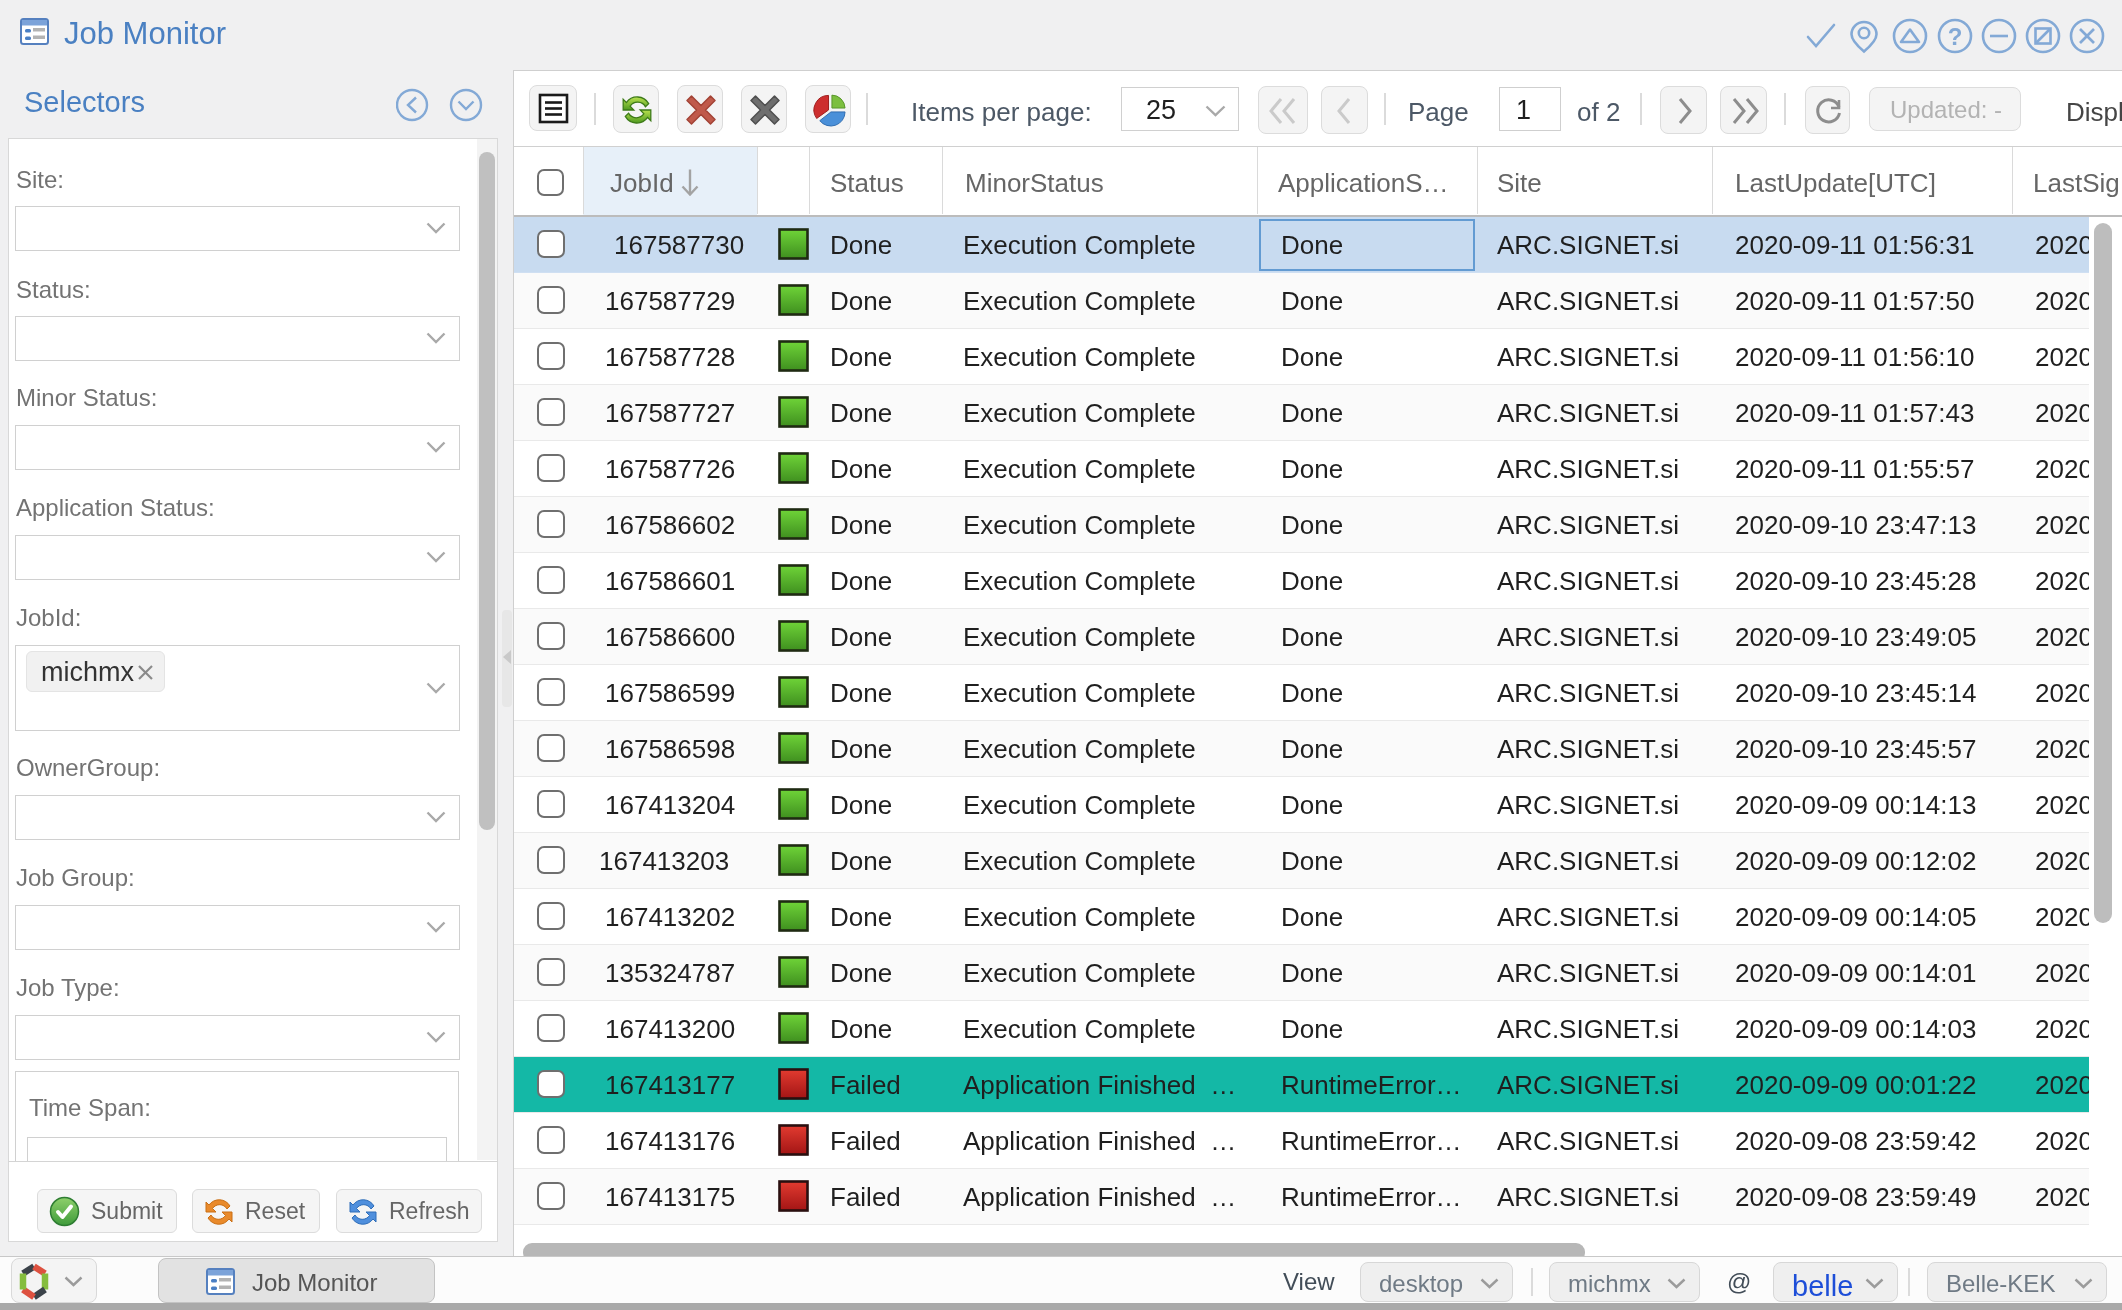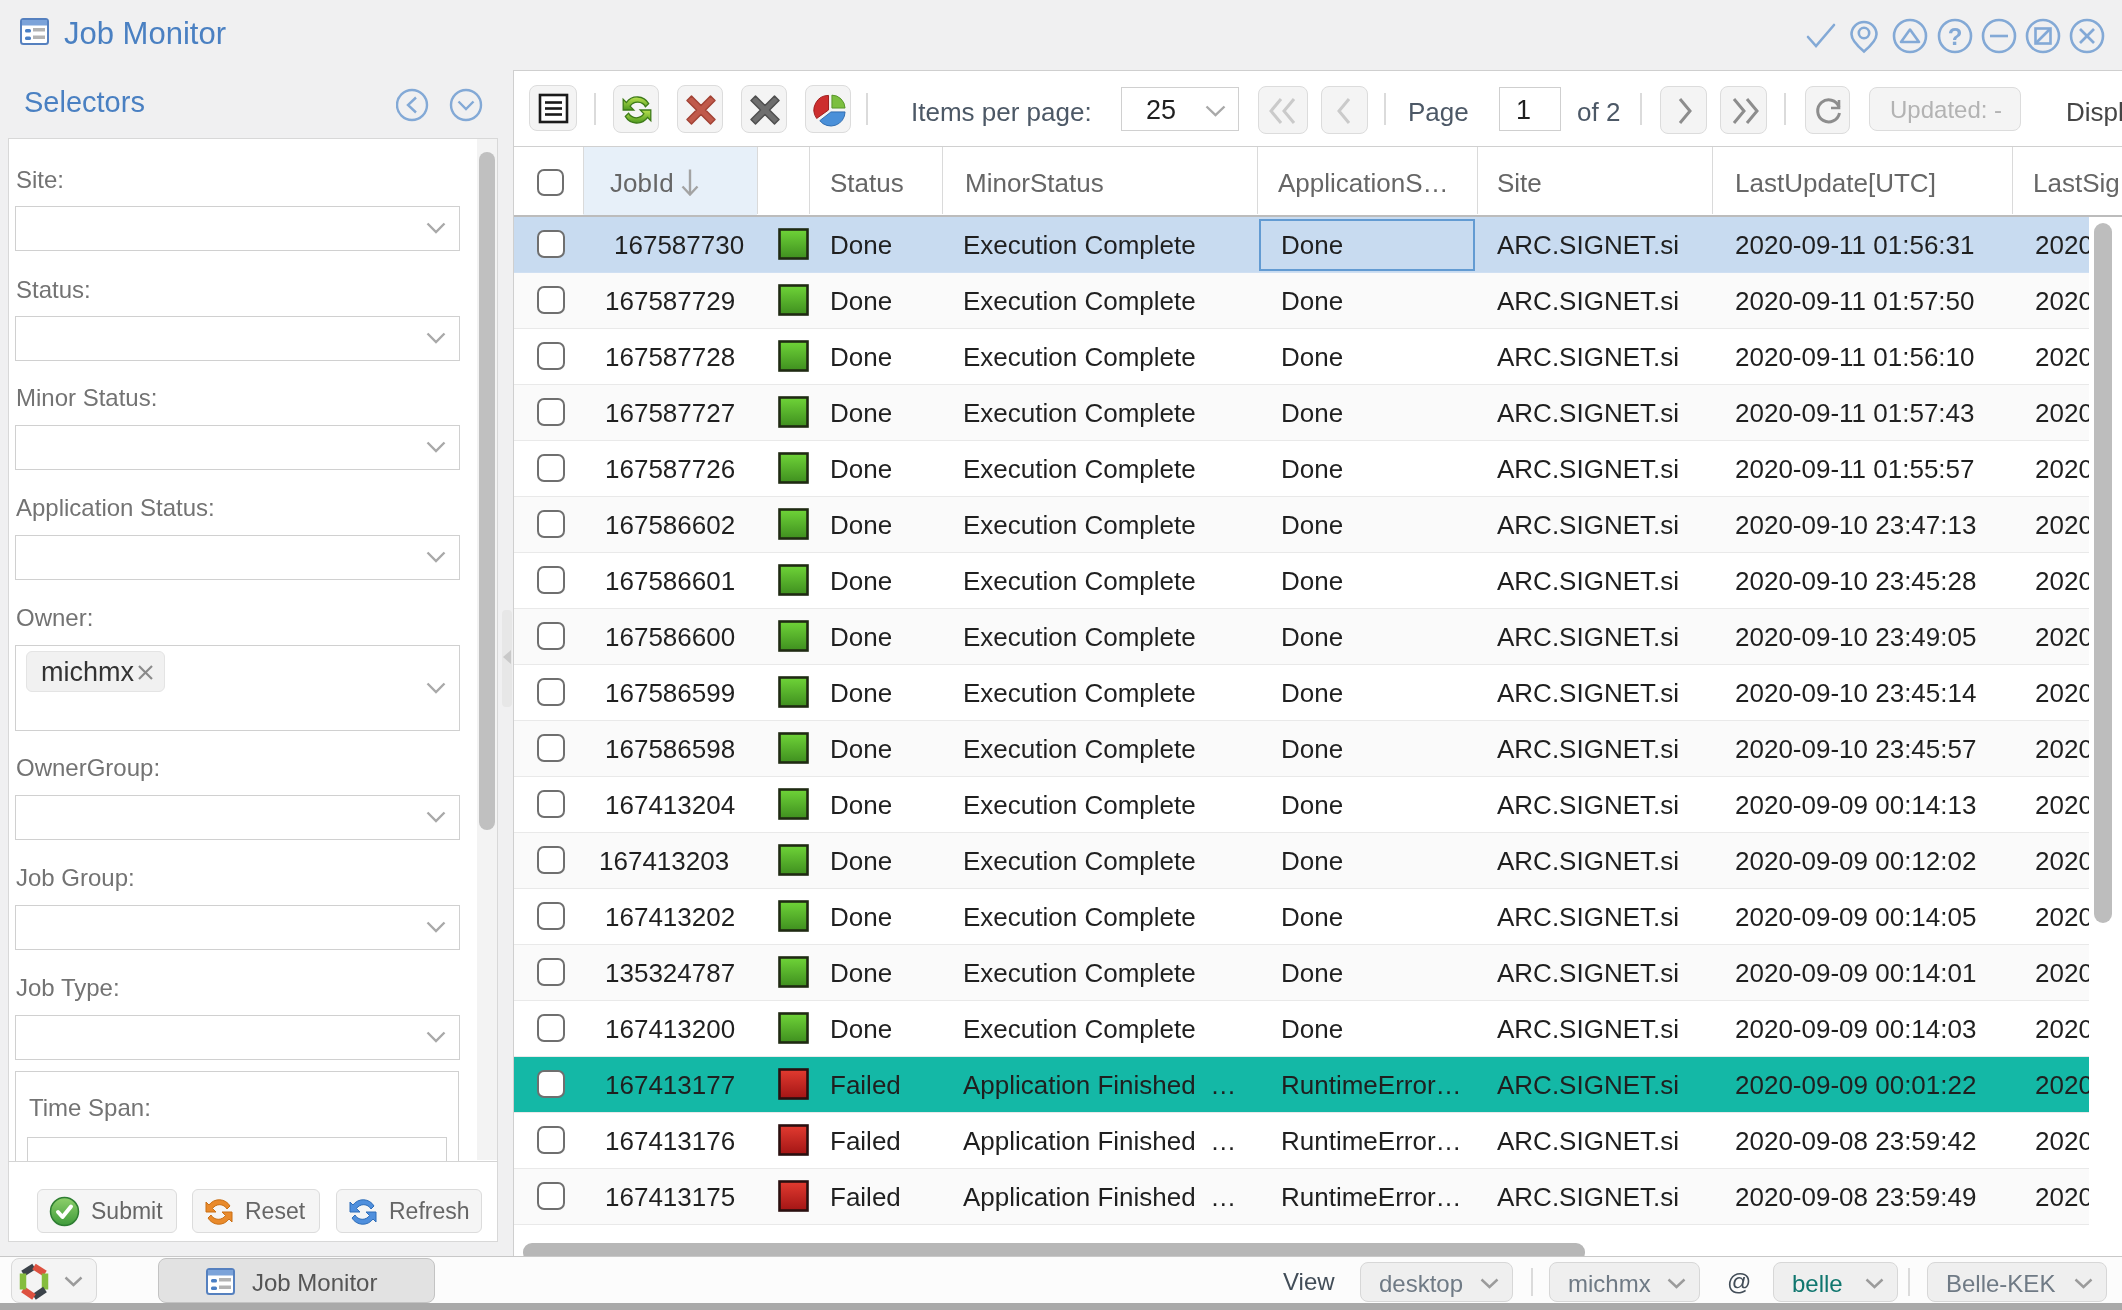--- a/index.html
+++ b/index.html
@@ -76,21 +76,21 @@
 <div class="abs lbl" style="left:16px;top:384px;">Minor Status:</div>
 <div class="combo" style="left:15px;top:425px;width:445px;height:45px;"></div>
 <svg class="chev" style="left:426px;top:441px;" width="20" height="12" viewBox="0 0 20 12" fill="none" stroke="#a9a9a9" stroke-width="2.4">
     <path d="M1.5 1.5 L10 10 L18.5 1.5"></path>
   </svg>
 <div class="abs lbl" style="left:16px;top:494px;">Application Status:</div>
 <div class="combo" style="left:15px;top:535px;width:445px;height:45px;"></div>
 <svg class="chev" style="left:426px;top:551px;" width="20" height="12" viewBox="0 0 20 12" fill="none" stroke="#a9a9a9" stroke-width="2.4">
     <path d="M1.5 1.5 L10 10 L18.5 1.5"></path>
   </svg>
-<div class="abs lbl" style="left:16px;top:604px;">Owner:</div>
+<div class="abs lbl" style="left:16px;top:604px;">JobId:</div>
 <div class="combo" style="left:15px;top:645px;width:445px;height:86px;"></div>
 <svg class="chev" style="left:426px;top:682px;" width="20" height="12" viewBox="0 0 20 12" fill="none" stroke="#a9a9a9" stroke-width="2.4">
     <path d="M1.5 1.5 L10 10 L18.5 1.5"></path>
   </svg>
 <div class="abs lbl" style="left:16px;top:754px;">OwnerGroup:</div>
 <div class="combo" style="left:15px;top:795px;width:445px;height:45px;"></div>
 <svg class="chev" style="left:426px;top:811px;" width="20" height="12" viewBox="0 0 20 12" fill="none" stroke="#a9a9a9" stroke-width="2.4">
     <path d="M1.5 1.5 L10 10 L18.5 1.5"></path>
   </svg>
 <div class="abs lbl" style="left:16px;top:864px;">Job Group:</div>
@@ -654,21 +654,21 @@
 </div>
 <div class="sep" style="left:1531px;top:1268px;height:28px;"></div>
 <div class="tbbtn" style="left:1549px;top:1262px;width:151px;height:40px;background:#efefef;border-color:#d7d7d7;">
   <span style="position:absolute;left:18px;top:7px;font-size:24px;color:#6f7a85;">michmx</span>
   <svg style="position:absolute;right:13px;top:15px;" width="19" height="11" viewBox="0 0 19 11" fill="none" stroke="#9b9b9b" stroke-width="2.4">
       <path d="M1.5 1.5 L9.5 9 L17.5 1.5"></path>
     </svg>
 </div>
 <div class="abs" style="left:1727px;top:1268px;font-size:24px;color:#424d58;">@</div>
 <div class="tbbtn" style="left:1773px;top:1262px;width:125px;height:40px;background:#efefef;border-color:#d7d7d7;">
-  <span style="position:absolute;left:18px;top:7px;font-size:24px;color:#0f766e;">belle</span>
+  <span style="position:absolute;left:18px;top:7px;font-size:29px;color:#1d4ed8;">belle</span>
   <svg style="position:absolute;right:13px;top:15px;" width="19" height="11" viewBox="0 0 19 11" fill="none" stroke="#9b9b9b" stroke-width="2.4">
       <path d="M1.5 1.5 L9.5 9 L17.5 1.5"></path>
     </svg>
 </div>
 <div class="sep" style="left:1908px;top:1268px;height:28px;"></div>
 <div class="tbbtn" style="left:1927px;top:1262px;width:180px;height:40px;background:#efefef;border-color:#d7d7d7;">
   <span style="position:absolute;left:18px;top:7px;font-size:24px;color:#6f7a85;">Belle-KEK</span>
   <svg style="position:absolute;right:13px;top:15px;" width="19" height="11" viewBox="0 0 19 11" fill="none" stroke="#9b9b9b" stroke-width="2.4">
       <path d="M1.5 1.5 L9.5 9 L17.5 1.5"></path>
     </svg>

